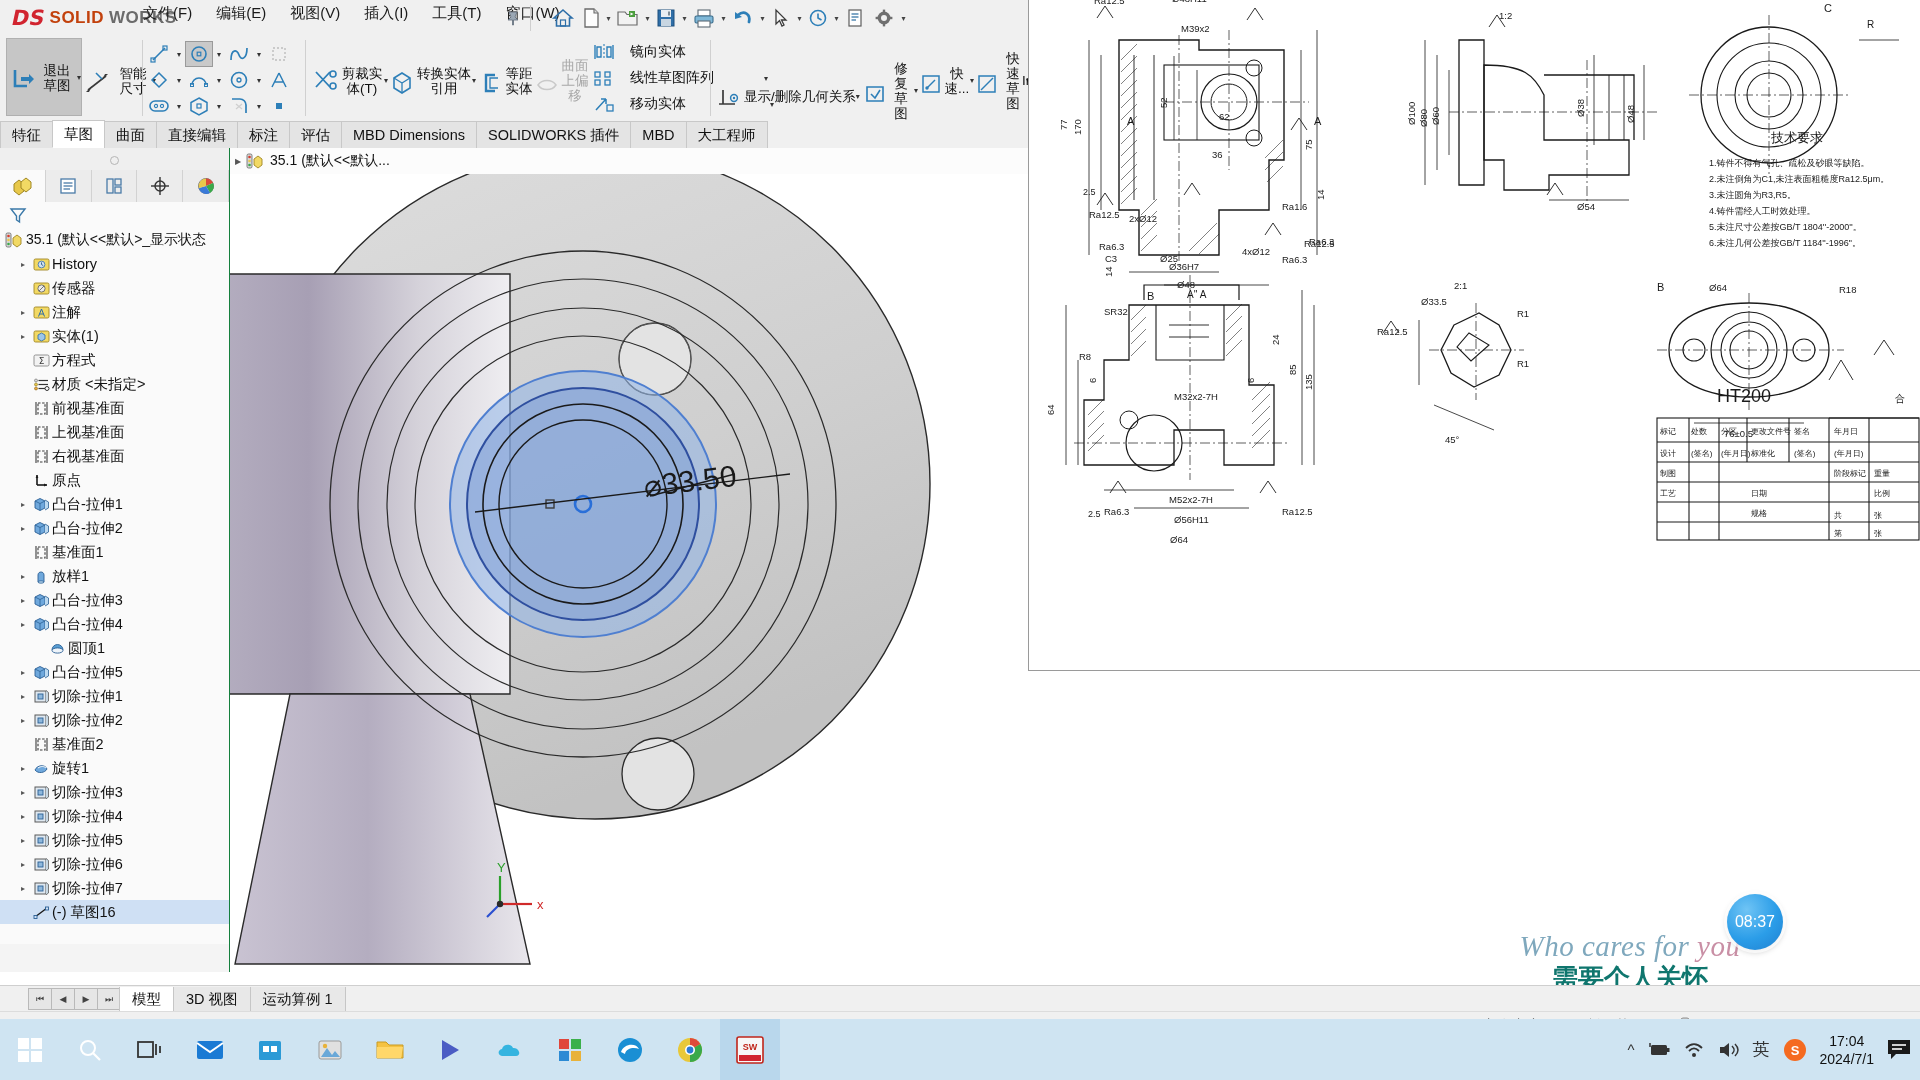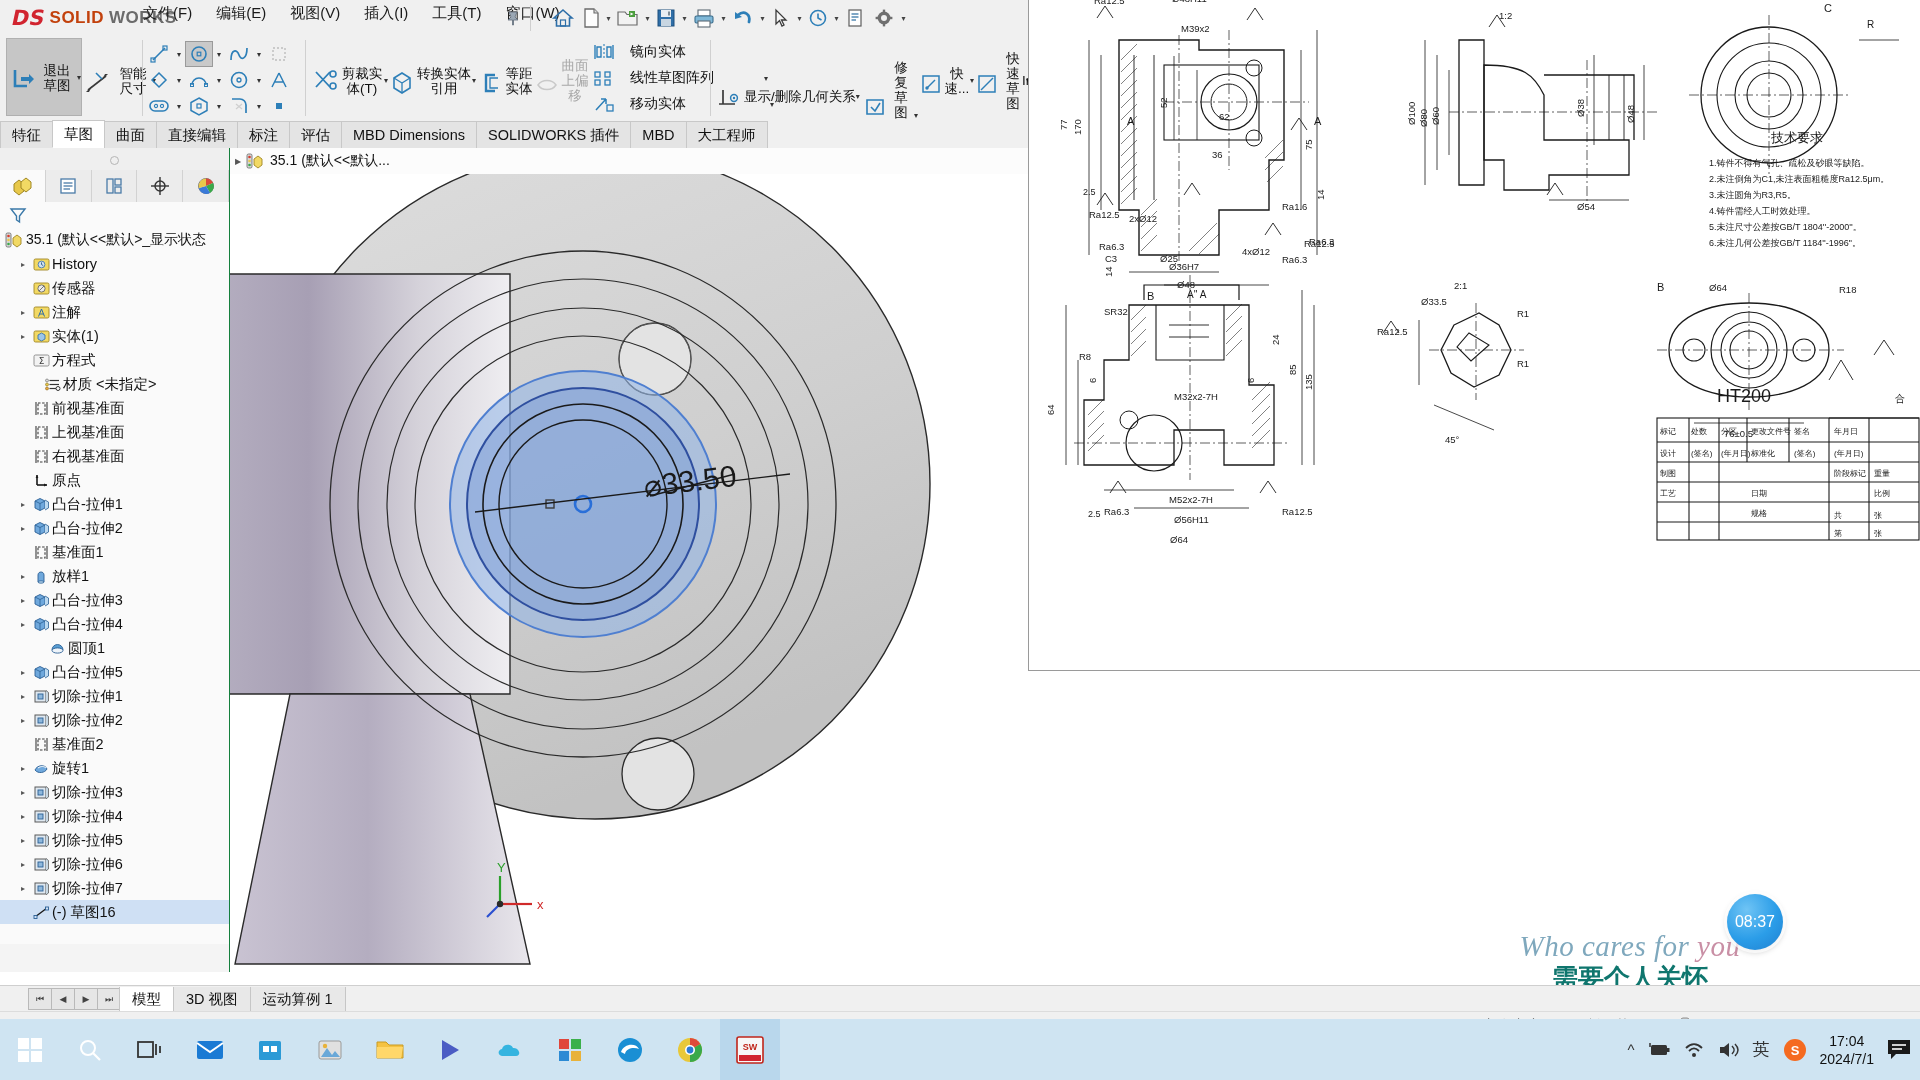--- a/index.html
+++ b/index.html
@@ -391,21 +391,21 @@
       <div class="ic">
         <svg width="30" height="28" viewBox="0 0 30 28">
             <path d="M9 5 L9 19 M5 19 L21 19" fill="none" stroke="#3a3a3a" stroke-width="1.7"></path>
             <circle cx="20" cy="13" r="3.4" fill="none" stroke="#2d7fb8" stroke-width="1.5"></circle>
             <circle cx="20" cy="13" r="1.2" fill="#2d7fb8"></circle>
           </svg>
       </div>
       <div class="lb">显示/删除几何关系</div>
       <div class="dd">▾</div>
     </div>
-    <div class="bigbtn" style="left:862px;top:0;width:56px;align-items:flex-end;">
+    <div class="bigbtn" style="left:862px;top:12px;width:56px;">
       <div class="ic">
         <svg width="26" height="26" viewBox="0 0 26 26">
             <path d="M5 6 L21 6 L21 20 L5 20 Z" fill="none" stroke="#2d7fb8" stroke-width="1.6"></path>
             <path d="M9 13 L13 17 L18 9" fill="none" stroke="#2d7fb8" stroke-width="1.6"></path>
           </svg>
       </div>
       <div class="lb">修复草图</div>
       <div class="dd">▾</div>
     </div>
     <div class="bigbtn" style="left:918px;top:2px;width:56px;">
@@ -558,21 +558,21 @@
           <div class="tnode" style="padding-left: 16px;">
             <span class="arw"></span>
             <span class="tic">
               <svg width="17" height="15" viewBox="0 0 17 15">
                 <rect x="1" y="2" width="15" height="11" rx="1.5" fill="#f2f2f2" stroke="#888" stroke-width=".9"></rect>
                 <text x="8.5" y="11" font-size="9" text-anchor="middle" fill="#3a3a3a" font-family="DejaVu Sans, sans-serif">Σ</text>
               </svg>
             </span>
             <span>方程式</span>
           </div>
-          <div class="tnode" style="padding-left: 27px;">
+          <div class="tnode" style="padding-left: 16px;">
             <span class="arw"></span>
             <span class="tic">
               <svg width="17" height="15" viewBox="0 0 17 15">
                 <circle cx="3" cy="3.5" r="1.5" fill="#d8d8d8" stroke="#666" stroke-width=".6"></circle>
                 <circle cx="3" cy="7.5" r="1.5" fill="#e8c84a" stroke="#8a7420" stroke-width=".6"></circle>
                 <circle cx="3" cy="11.5" r="1.5" fill="#e8a83a" stroke="#8a6420" stroke-width=".6"></circle>
                 <line x1="5.5" y1="3.5" x2="15" y2="3.5" stroke="#333" stroke-width="1.2"></line>
                 <line x1="5.5" y1="7.5" x2="15" y2="7.5" stroke="#333" stroke-width="1.2"></line>
                 <line x1="5.5" y1="11.5" x2="12" y2="11.5" stroke="#333" stroke-width="1.2"></line>
                 <circle cx="14" cy="11.5" r="2" fill="none" stroke="#333" stroke-width="1"></circle>

